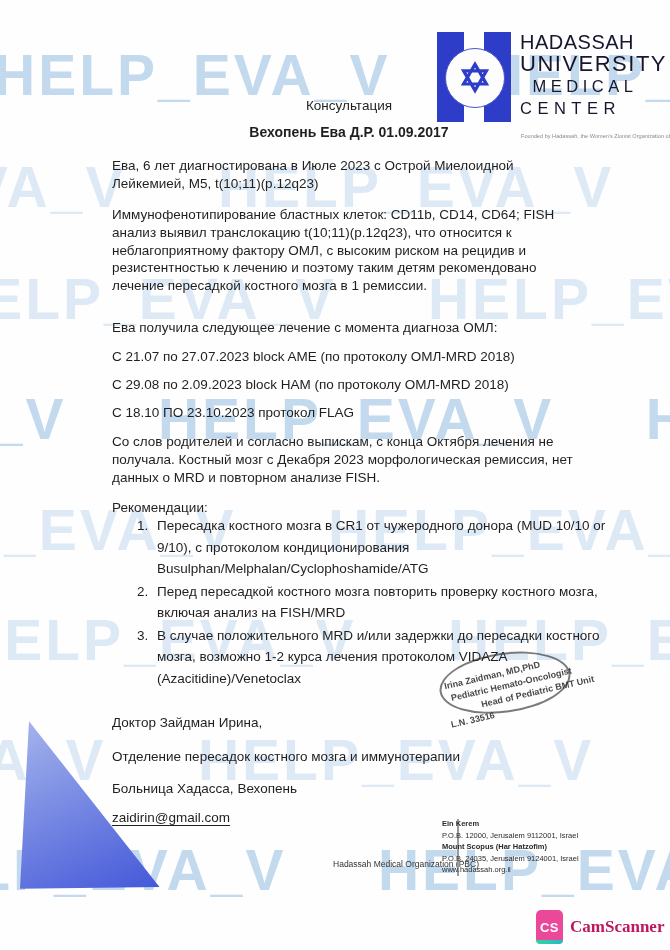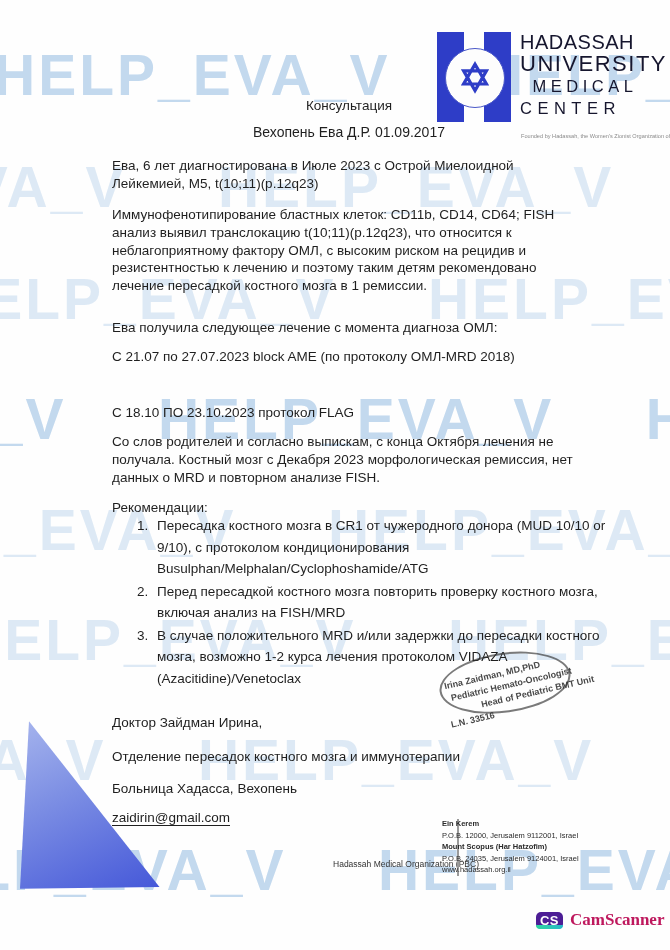--- a/index.html
+++ b/index.html
@@ -37,21 +37,21 @@
   .logo-text{position:absolute;left:83px;top:1px;width:130px;line-height:22px;
     font-weight:normal;color:#16162e;}
   .lt1{font-size:20px;letter-spacing:.5px;}
   .lt2{font-size:22px;letter-spacing:1.5px;}
   .lt3{font-size:16.5px;letter-spacing:4.5px;text-align:center;}
   .lt4{font-size:16.5px;letter-spacing:5.5px;}
   .tagline{position:absolute;left:1px;top:94px;width:218px;font-size:5.6px;color:#8a8a8a;}
   
   .blk{position:absolute;left:112px;width:474px;z-index:3;font-size:13.5px;line-height:1.32;}
   .ctr{text-align:center;}
-  .bold{font-weight:normal;text-align:center;}
+  .bold{font-weight:bold;text-align:center;}
   .doc-title{top:97px;}
   .doc-subject{top:123px;font-size:14px;}
   .p1{top:157px;}
   .p2{top:206px;}
   .p3{top:319px;}
   .p4{top:348px;}
   .p5{top:376px;}
   .p6{top:404px;}
   .p7{top:433px;}
   .rec-label{top:499px;}
@@ -77,21 +77,21 @@
     border:2px solid rgba(50,50,50,.65);border-radius:50%;
     transform:rotate(5deg);
   }
   
   .footer-divider{position:absolute;left:457px;top:819px;width:2px;height:57px;background:#9a9a9a;z-index:3;}
   .footer-addr{position:absolute;left:442px;top:818px;z-index:3;font-size:7.5px;line-height:11.5px;color:#2a2a2a;}
   .fl-bold{font-weight:bold;}
   
   .cs-badge{position:absolute;left:536px;top:910px;z-index:5;display:flex;align-items:center;}
   .cs-icon{
-    position:relative;width:27px;height:17px;border-radius:5px;background:#4c1d95;
+    position:relative;width:27px;height:34px;border-radius:5px;background:#ec4899;
     display:flex;align-items:center;justify-content:center;
     color:#fff;font-weight:bold;font-size:13px;letter-spacing:.5px;
   }
   .cs-icon::after{
     content:"";position:absolute;left:0;bottom:0;width:100%;height:4px;
     background:linear-gradient(90deg,#2fd6a0,#27b8c9);
     border-radius:0 0 5px 5px;
   }
   .cs-label{margin-left:7px;font-family:"Liberation Serif",serif;font-size:17px;font-weight:600;color:#be185d;}
 </style>
@@ -130,20 +130,21 @@
     </div>
   </div>
 
   <div class="blk ctr doc-title">Консультация</div>
   <div class="blk ctr bold doc-subject">Вехопень Ева Д.Р. 01.09.2017</div>
 
   <div class="blk p1">Ева, 6 лет диагностирована в Июле 2023 с Острой Миелоидной Лейкемией, М5, t(10;11)(p.12q23)</div>
   <div class="blk p2">Иммунофенотипирование бластных клеток: CD11b, CD14, CD64; FISH анализ выявил транслокацию t(10;11)(p.12q23), что относится к неблагоприятному фактору ОМЛ, с высоким риском на рецидив и резистентностью к лечению и поэтому таким детям рекомендовано лечение пересадкой костного мозга в 1 ремиссии.</div>
   <div class="blk p3">Ева получила следующее лечение с момента диагноза ОМЛ:</div>
   <div class="blk p4">С 21.07 по 27.07.2023 block AME (по протоколу ОМЛ-MRD 2018)</div>
+  <div class="blk p5">С 29.08 по 2.09.2023 block HAM (по протоколу ОМЛ-MRD 2018)</div>
   <div class="blk p6">С 18.10 ПО 23.10.2023 протокол FLAG</div>
   <div class="blk p7">Со слов родителей и согласно выпискам, с конца Октября лечения не получала. Костный мозг с Декабря 2023 морфологическая ремиссия, нет данных о MRD и повторном анализе FISH.</div>
 
   <div class="blk rec-label">Рекомендации:</div>
   <ol class="blk rec-list">
     <li>Пересадка костного мозга в CR1 от чужеродного донора (MUD 10/10 or 9/10), с протоколом кондиционирования Busulphan/Melphalan/Cyclophoshamide/ATG</li>
     <li>Перед пересадкой костного мозга повторить проверку костного мозга, включая анализ на FISH/MRD</li>
     <li>В случае положительного MRD и/или задержки до пересадки костного мозга, возможно 1-2 курса лечения протоколом VIDAZA (Azacitidine)/Venetoclax</li>
   </ol>
 

